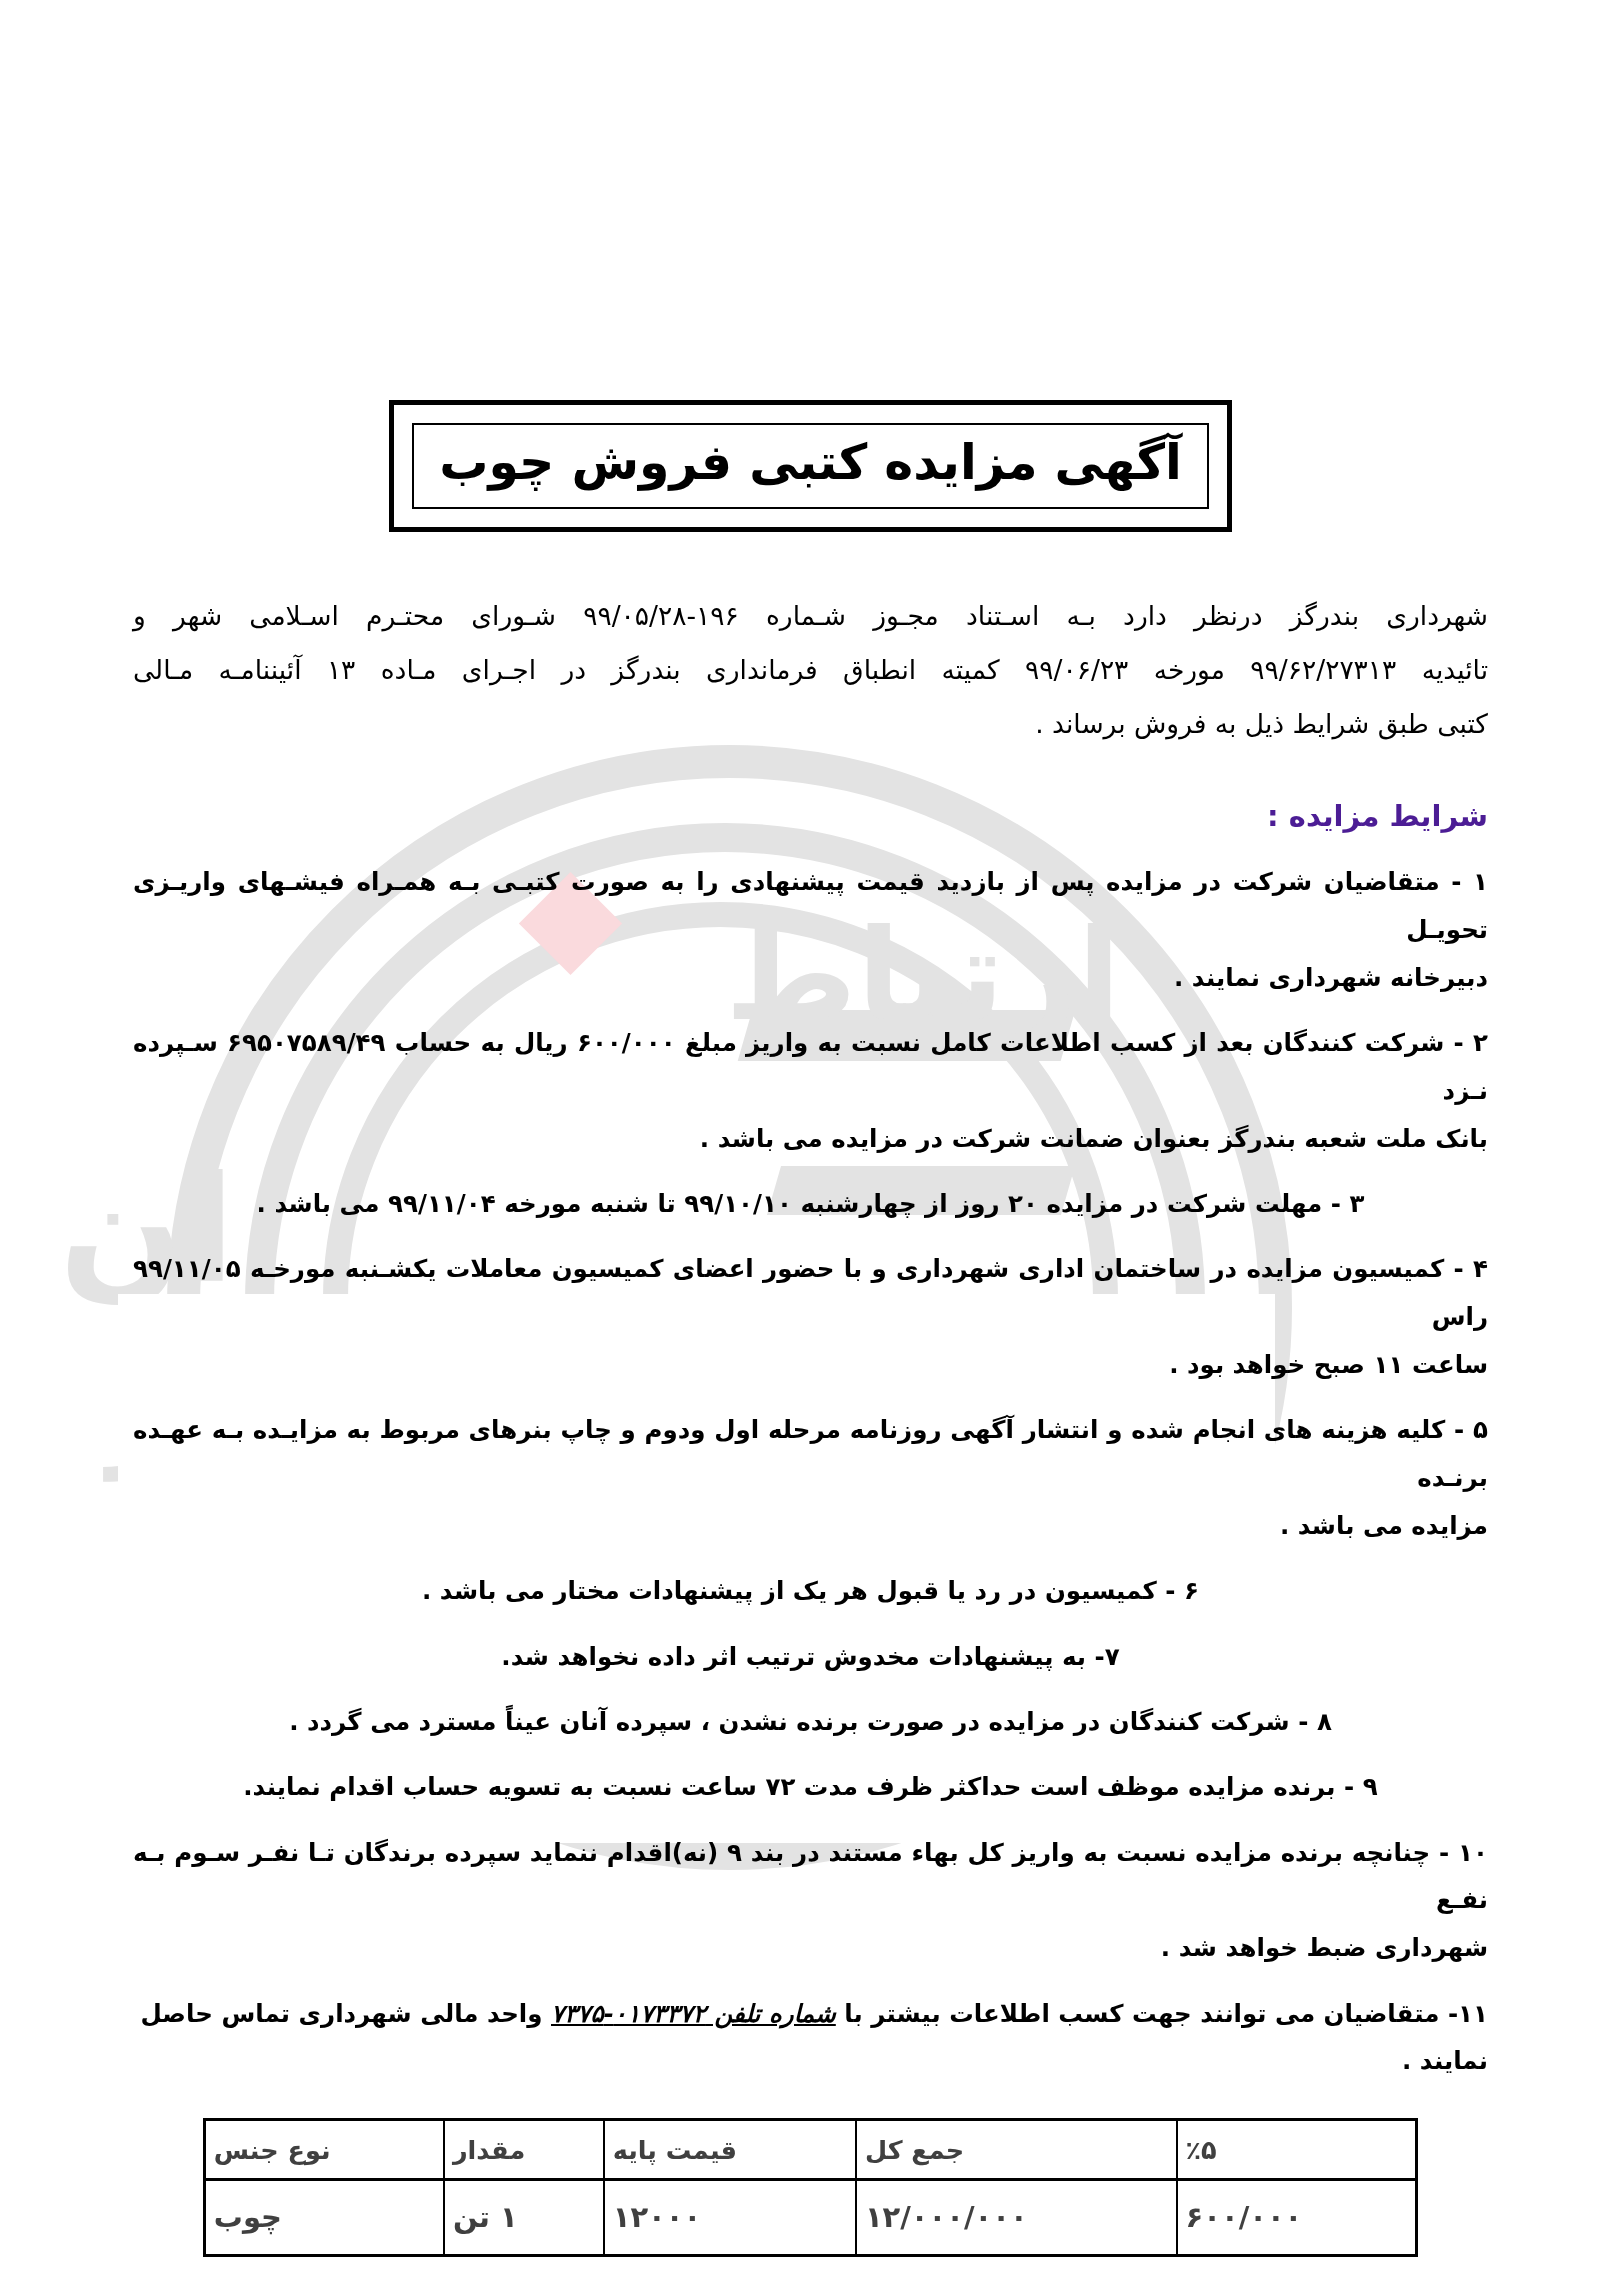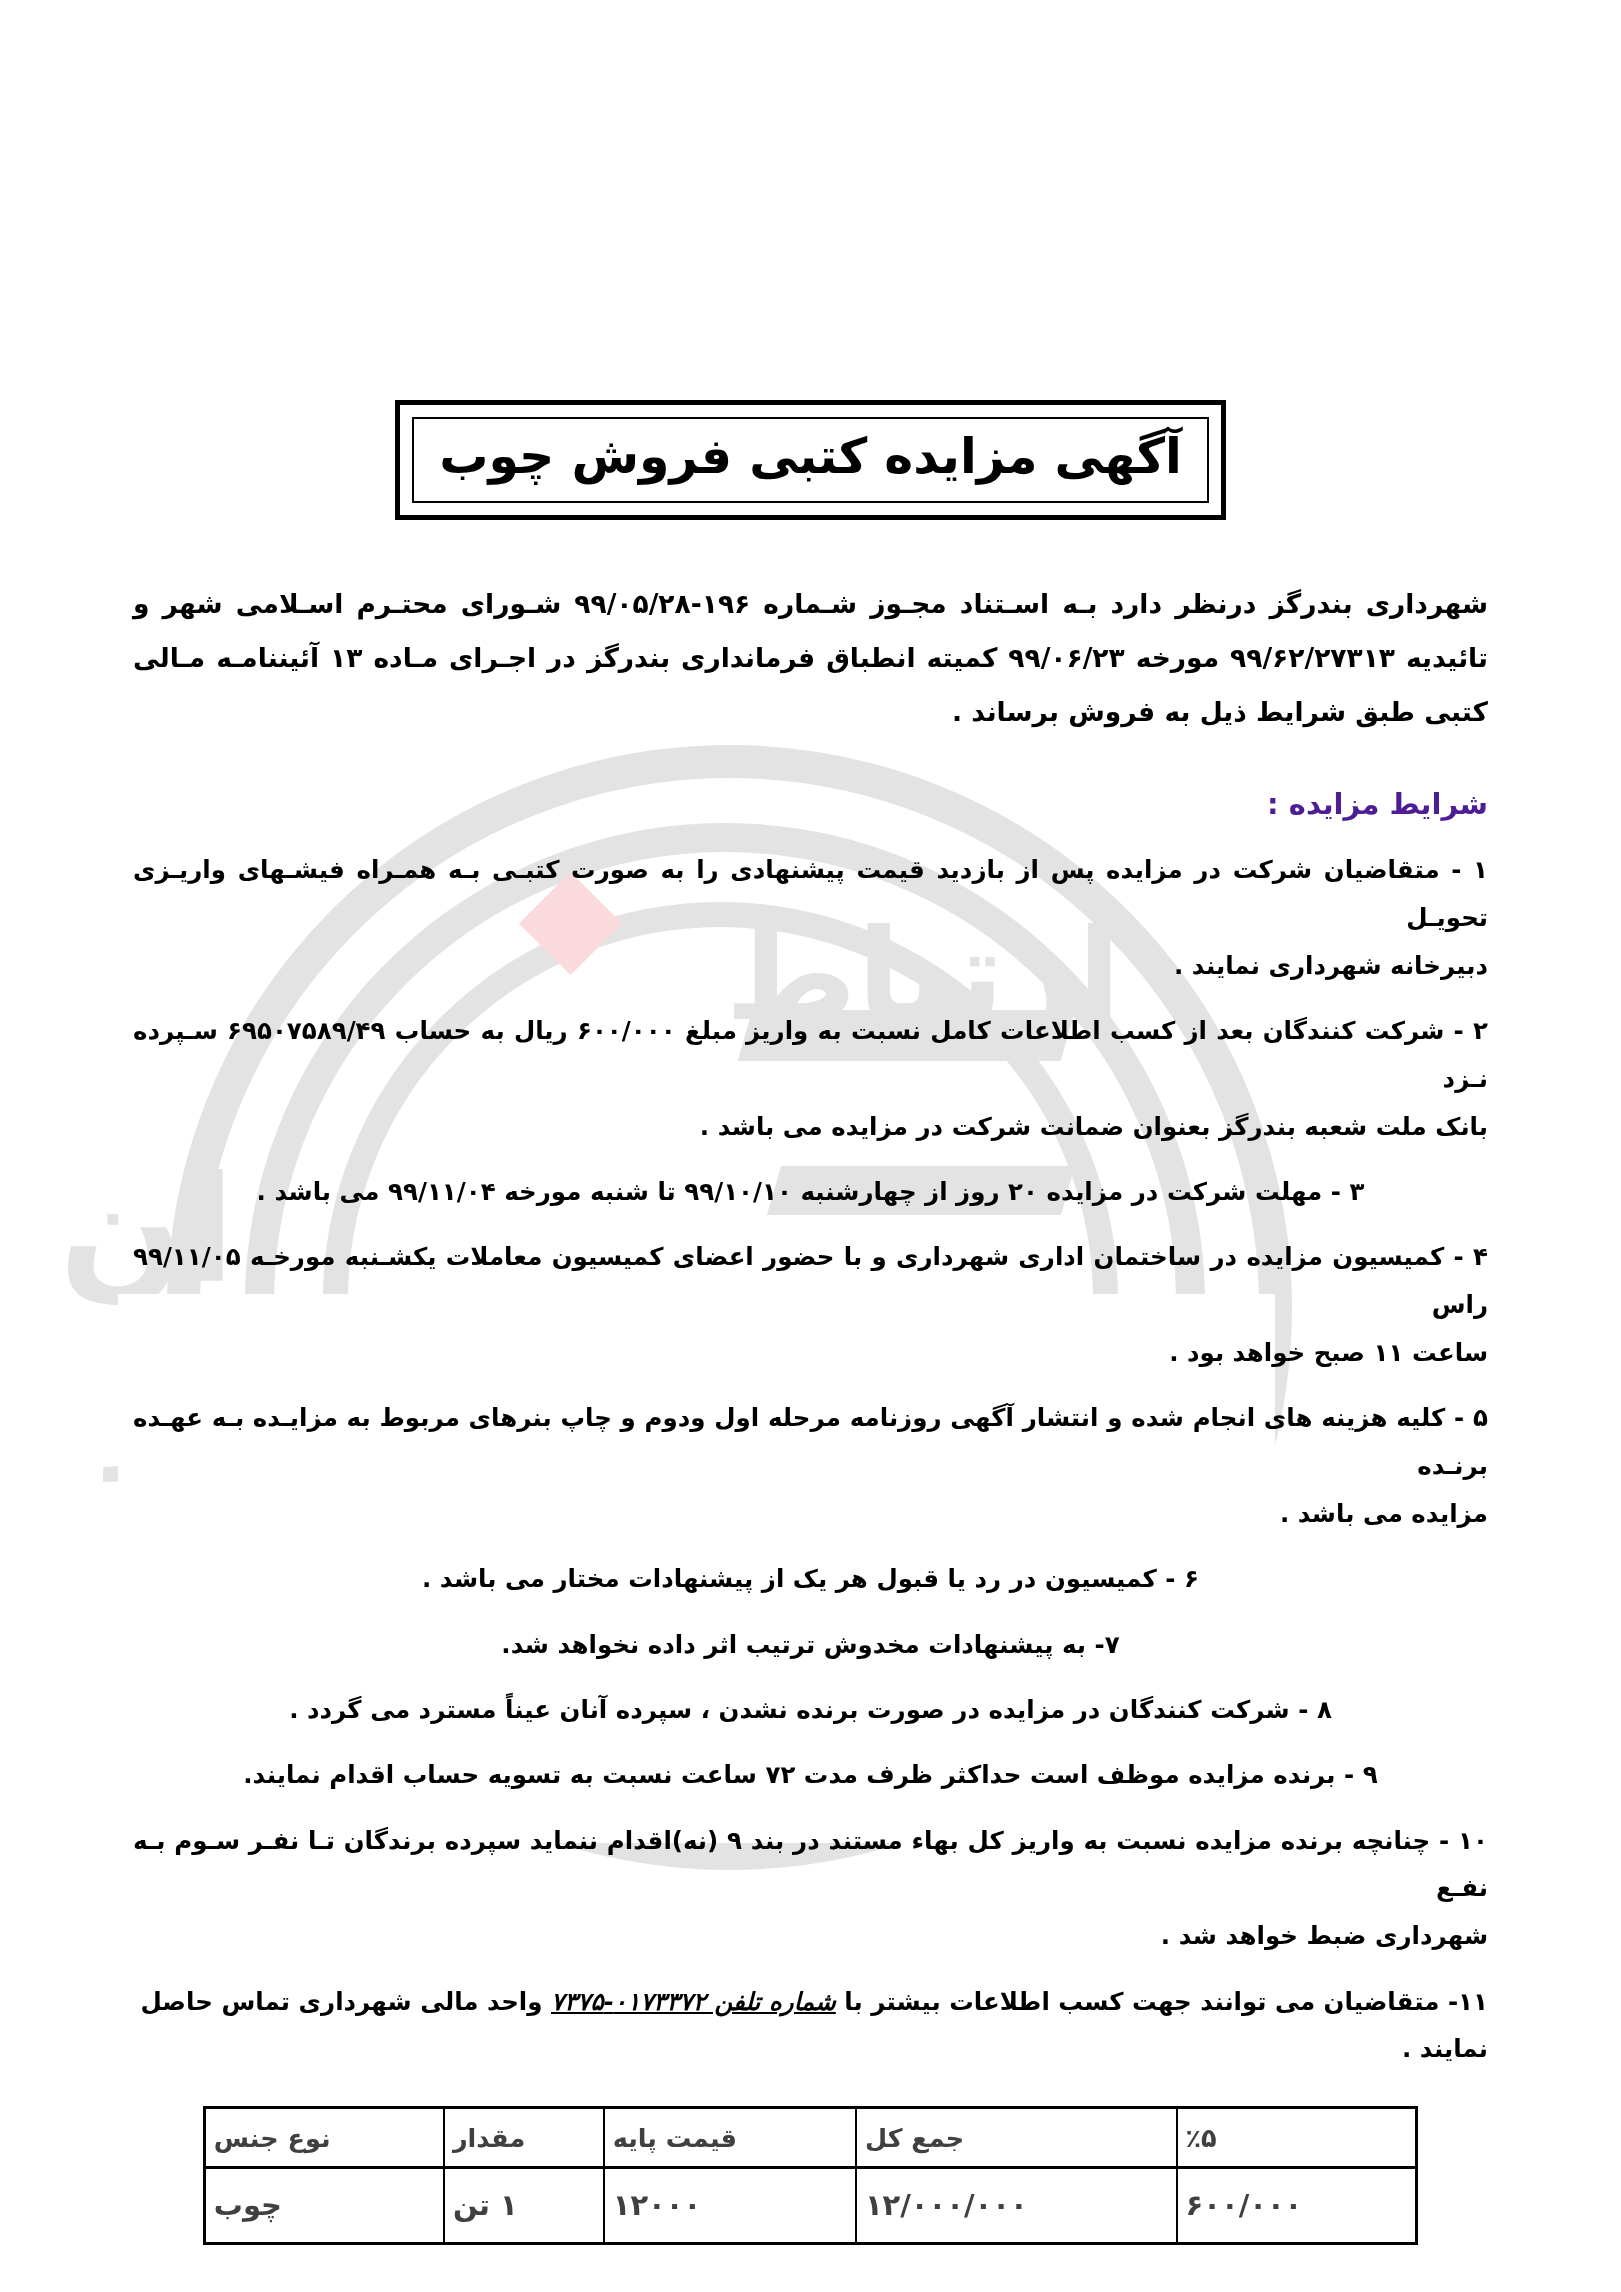--- a/index.html
+++ b/index.html
@@ -123,21 +123,21 @@
   }
 
   .title-wrap {
     margin: 0;
     padding-top: 400px;
     display: flex;
     justify-content: center;
   }
   .title-box {
     border: 5.9px solid #000;
-    padding: 12px;
+    padding: 18px;
     background: #ffffff;
   }
   .title-box-inner {
     border: 2.9px solid #000;
     padding: 9.8px 25.5px 15.7px 25.5px;
   }
   .doc-title {
     font-size: 49px;
     font-weight: bold;
     color: #000;
@@ -147,21 +147,21 @@
     font-family: "DejaVu Sans", "Liberation Sans", sans-serif;
   }
 
   .body-area {
     padding: 0 133px 0 133px;
   }
 
   .intro {
     margin-top: 57px;
     font-size: 26.5px;
-    font-weight: bold;
+    font-weight: normal;
     line-height: 2.05;
     color: #000;
     text-align: justify;
     text-align-last: justify;
     direction: rtl;
   }
   .intro .last {
     text-align-last: right;
   }
 

